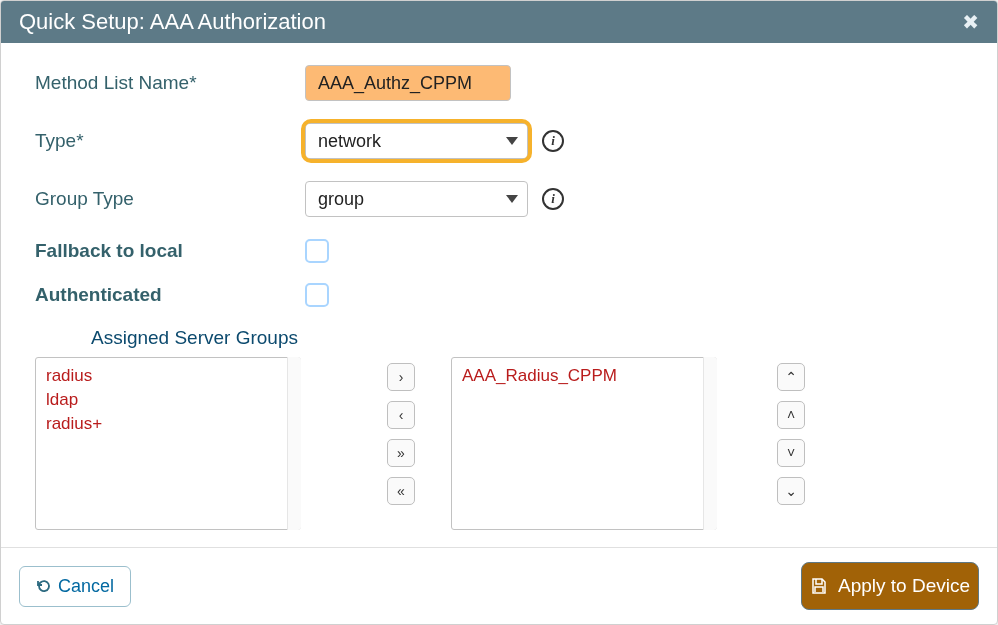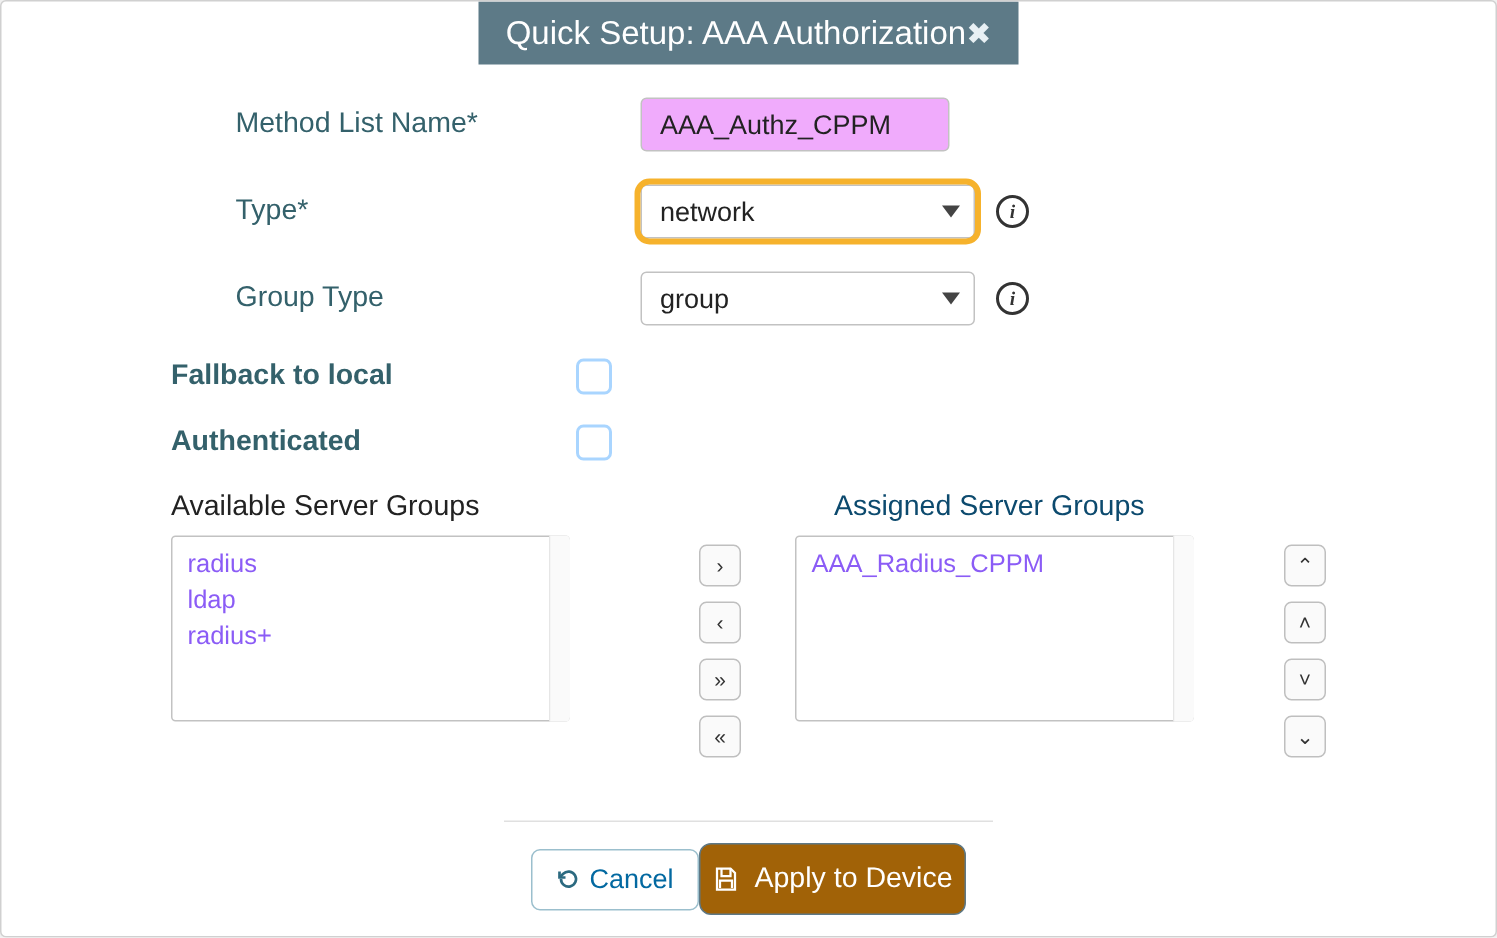--- a/index.html
+++ b/index.html
@@ -1,36 +1,36 @@
 <!DOCTYPE html>
 <html><head>
 <meta charset="utf-8">
 <style>
   * { box-sizing: border-box; }
   html, body { margin: 0; padding: 0; font-family: -apple-system, "Helvetica Neue", Arial, sans-serif; background: #f0f0f0; }
-  .dialog { width: 998px; height: 625px; background: #fff; border: 1px solid #d0d0d0; border-radius: 4px; overflow: hidden; display: flex; flex-direction: column; align-items: center; }
+  .dialog { width: 998px; height: 625px; background: #fff; border: 1px solid #d0d0d0; border-radius: 4px; overflow: hidden; display: flex; flex-direction: column; }
   .titlebar { background: #5d7a87; color: #fff; display: flex; align-items: center; justify-content: space-between; padding: 8px 18px; font-size: 22px; }
   .titlebar .close { font-size: 20px; cursor: pointer; color: #e8f0f4; }
   .body { flex: 1; padding: 22px 34px 10px 34px; color: #2c4a52; }
-  .form-row { display: flex; align-items: center; margin-bottom: 22px; margin-left: 43px; }
+  .form-row { display: flex; align-items: center; margin-bottom: 22px; }
   .form-row2 { display: flex; align-items: center; margin-bottom: 20px; font-weight: bold; }
   .form-label { width: 270px; font-size: 19px; color: #34616b; }
-  .text-input { width: 206px; height: 36px; border: 1px solid #c2c2c2; border-radius: 4px; padding: 0 12px; font-size: 18px; color: #222; background: #f0abfc; }
+  .text-input { width: 206px; height: 36px; border: 1px solid #c2c2c2; border-radius: 4px; padding: 0 12px; font-size: 18px; color: #222; background: #fdba74; }
   .select-wrap { position: relative; width: 223px; height: 36px; display: inline-flex; align-items: center; }
   .select-wrap.highlighted { outline: 4px solid #f6b22c; outline-offset: 0; border-radius: 6px; }
   .select-box { width: 100%; height: 100%; border: 1px solid #c2c2c2; border-radius: 4px; padding: 0 30px 0 12px; font-size: 18px; color: #222; background: #fff; display: flex; align-items: center; }
   .select-arrow { position: absolute; right: 10px; top: 50%; transform: translateY(-50%); width: 0; height: 0; border-left: 6px solid transparent; border-right: 6px solid transparent; border-top: 8px solid #444; }
   .info-icon { margin-left: 14px; width: 22px; height: 22px; border: 2px solid #333; border-radius: 50%; display: inline-flex; align-items: center; justify-content: center; font-family: Georgia, serif; font-style: italic; font-weight: bold; font-size: 13px; color: #333; }
   .checkbox { width: 24px; height: 24px; border: 2px solid #a9d5ff; border-radius: 5px; background: #fff; cursor: pointer; }
   .groups-header { display: flex; margin-top: 8px; margin-bottom: 8px; }
   .gh-avail { width: 386px; font-size: 19px; color: #222; }
   .gh-assign { font-size: 19px; color: #0c4a6e; margin-left: 56px;}
   .transfer-row { display: flex; align-items: flex-start; }
   .listbox-wrap { position: relative; }
-  .listbox { border: 1px solid #c2c2c2; border-radius: 3px; background: #fff; width: 266px; height: 124px; padding: 6px 10px; font-size: 17px; color: #8b5cf6; }
+  .listbox { border: 1px solid #c2c2c2; border-radius: 3px; background: #fff; width: 266px; height: 173px; padding: 6px 10px; font-size: 17px; color: #b91c1c; }
   .listbox .item { padding: 2px 0; cursor: pointer; }
   .list-scroll { position: absolute; right: 0; top: 0; bottom: 0; width: 14px; background: #fafafa; border-left: 1px solid #e6e6e6; border-radius: 0 3px 3px 0; }
   .btn-col { display: flex; flex-direction: column; gap: 10px; margin: 6px 36px 0 86px; align-items: center; }
   .small-btn { width: 28px; height: 28px; border: 1px solid #bfbfbf; border-radius: 5px; background: #fafafa; display: flex; align-items: center; justify-content: center; font-size: 14px; color: #333; cursor: pointer; line-height:1; }
   .order-col { display: flex; flex-direction: column; gap: 10px; margin: 6px 0 0 60px; align-items: center; }
   .footer { border-top: 1px solid #e0e0e0; padding: 14px 18px; display: flex; justify-content: space-between; align-items: center; }
   .btn-cancel { border: 1px solid #9bbfcd; color: #0369a1; background: #fff; border-radius: 6px; padding: 9px 16px; font-size: 18px; display: inline-flex; align-items: center; cursor: pointer; }
   .btn-cancel svg { width: 16px; height: 16px; margin-right: 6px; }
   .btn-apply { background: #a16207; color: #fff; border: 1px solid #5e7885; border-radius: 8px; padding: 12px 8px; font-size: 19px; display: inline-flex; align-items: center; cursor: pointer; }
   .btn-apply svg { width: 18px; height: 18px; margin-right: 10px; }
@@ -78,21 +78,20 @@
       <div class="form-label">Fallback to local</div>
       <div class="checkbox"></div>
     </div>
 
     <div class="form-row2">
       <div class="form-label">Authenticated</div>
       <div class="checkbox"></div>
     </div>
 
     <div class="groups-header">
-      <div class="gh-avail">Available Server Groups</div>
       <div class="gh-assign">Assigned Server Groups</div>
     </div>
 
     <div class="transfer-row">
       <div class="listbox-wrap">
         <div class="listbox" id="available-list">
             <div class="item">radius</div>
             <div class="item">ldap</div>
             <div class="item">radius+</div>
           </div>

